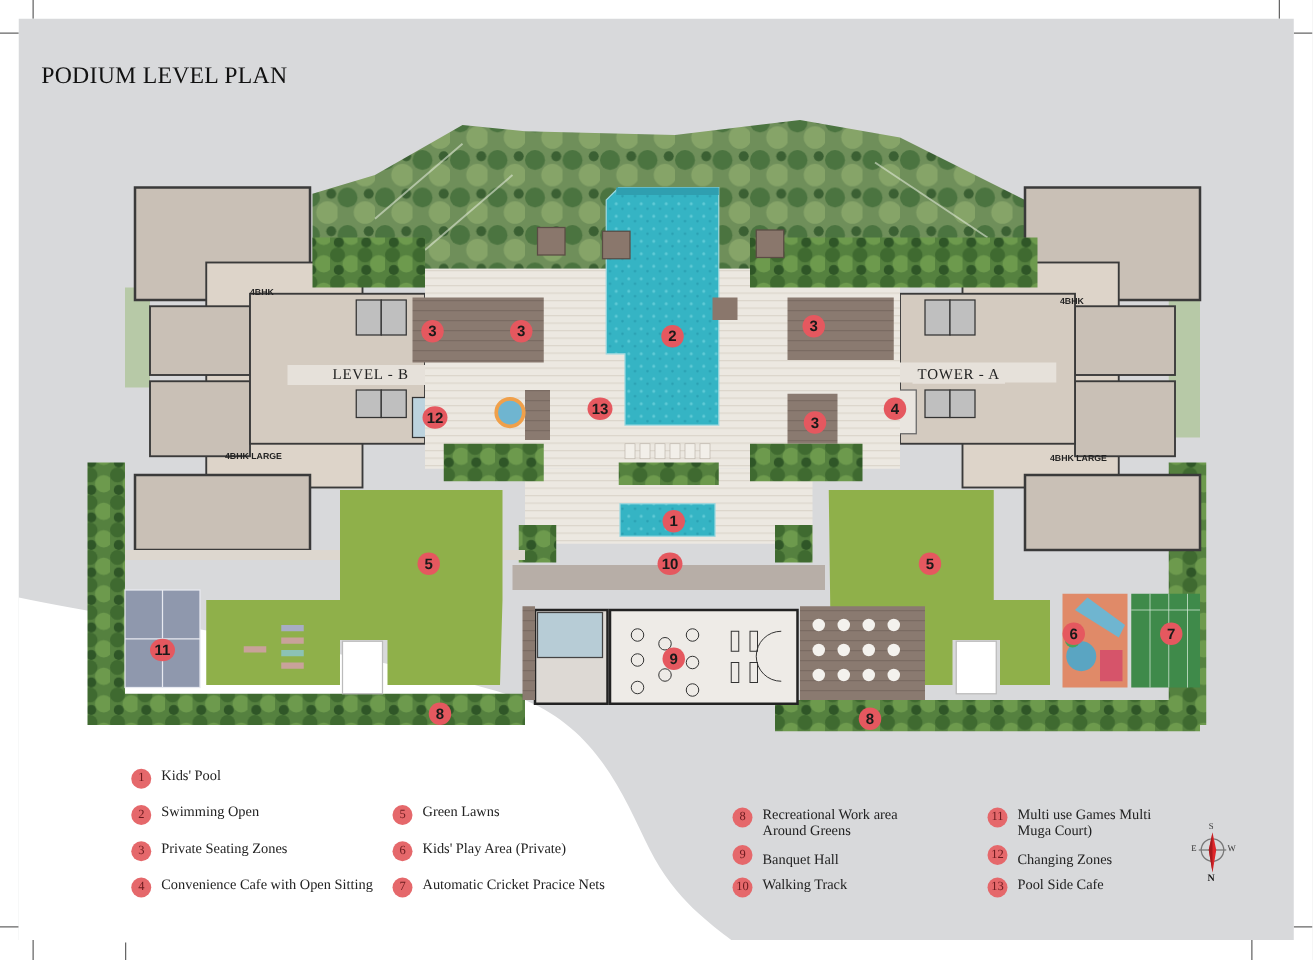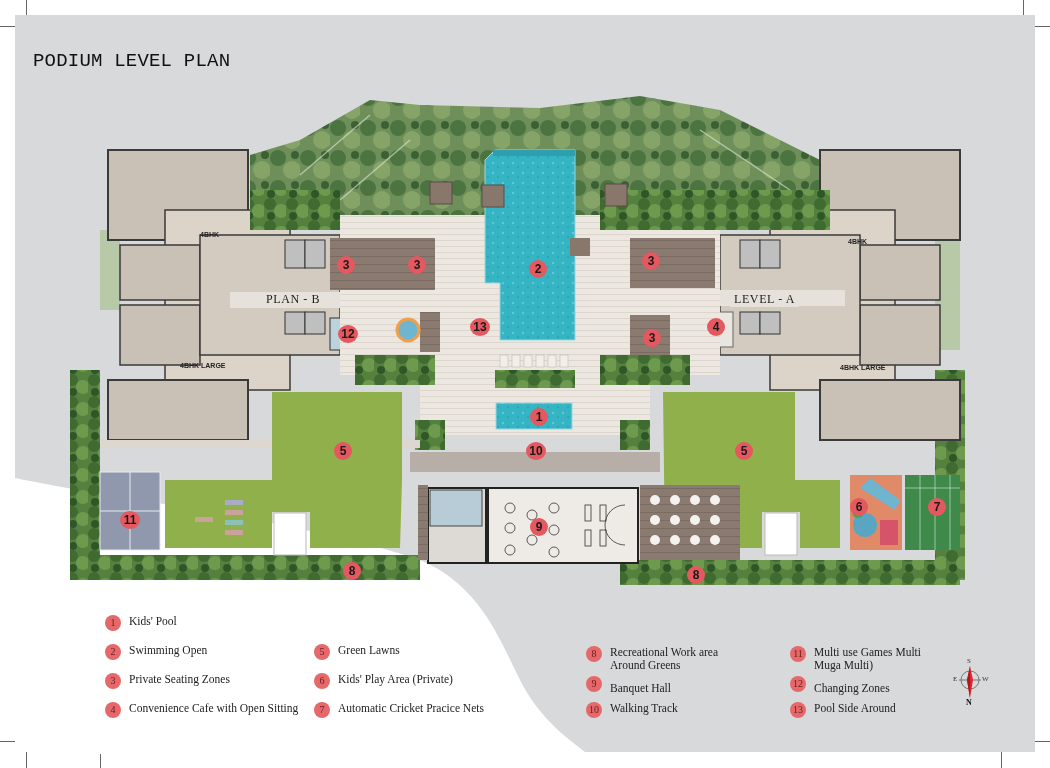--- a/index.html
+++ b/index.html
@@ -3,21 +3,21 @@
 <meta charset="utf-8">
 <style>
   * { box-sizing: border-box; margin: 0; padding: 0; }
   html, body { width: 1050px; height: 768px; background: #ffffff; overflow: hidden; }
   body { position: relative; font-family: "Liberation Serif", "DejaVu Serif", serif; color: #222; }
 
   .crop-mark { position: absolute; background: #666; }
   .panel { position: absolute; left: 15px; top: 15px; width: 1020px; height: 737px; background: #d8d9db; }
   .cutout { position: absolute; left: 0; top: 0; width: 1050px; height: 768px; }
 
-  .title { position: absolute; left: 33px; top: 50px; font-size: 19px; letter-spacing: 0.2px; color: #111; font-family: Liberation Mono, monospace; }
+  .title { position: absolute; left: 33px; top: 50px; font-size: 19px; letter-spacing: 0.2px; color: #111; font-family: Liberation Serif, serif; }
 
   .site { position: absolute; left: 0; top: 0; width: 1050px; height: 768px; }
   .tower-label { position: absolute; font-size: 12px; letter-spacing: 0.6px; color: #222; background: #e6e1da; padding: 0 4px; font-family: "Liberation Serif", serif; }
   .unit-label { position: absolute; font-size: 7px; font-weight: bold; color: #222; font-family: "Liberation Sans", sans-serif; }
 
   .marker { position: absolute; width: 18px; height: 18px; border-radius: 50%; background: #e5585f; color: #1a1a1a;
             font-family: "Liberation Sans", sans-serif; font-weight: bold; font-size: 12px; line-height: 18px; text-align: center; }
 
   .legend-item { position: absolute; display: flex; align-items: flex-start; }
   .legend-dot { width: 16px; height: 16px; border-radius: 50%; background: #e5686b; color: #6b1a1e; font-size: 10px;
@@ -214,22 +214,22 @@
       <circle cx="695" cy="520" r="5"></circle>
       <circle cx="715" cy="520" r="5"></circle>
     <circle cx="655" cy="540" r="5"></circle>
       <circle cx="675" cy="540" r="5"></circle>
       <circle cx="695" cy="540" r="5"></circle>
       <circle cx="715" cy="540" r="5"></circle>
   </g>
   <rect x="418" y="485" width="10" height="75" fill="url(#deck)"></rect>
 </svg>
 
-<div class="tower-label" style="left:262px;top:292px;">PLAN - B</div>
-<div class="tower-label" style="left:730px;top:292px;">LEVEL - A</div>
+<div class="tower-label" style="left:262px;top:292px;">LEVEL - B</div>
+<div class="tower-label" style="left:730px;top:292px;">TOWER - A</div>
 
 <div class="unit-label" style="left:200px;top:231px;">4BHK</div>
 <div class="unit-label" style="left:180px;top:362px;">4BHK LARGE</div>
 <div class="unit-label" style="left:848px;top:238px;">4BHK</div>
 <div class="unit-label" style="left:840px;top:364px;">4BHK LARGE</div>
 
 <div class="marker" style="left:530px;top:408px;">1</div>
 <div class="marker" style="left:529px;top:260px;">2</div>
 <div class="marker" style="left:337px;top:256px;">3</div>
 <div class="marker" style="left:408px;top:256px;">3</div>
@@ -291,30 +291,30 @@
 </div>
 <div class="legend-item" style="left:586px;top:702px;">
   <span class="legend-dot">10</span>
   <span class="legend-text">Walking Track</span>
 </div>
 
 <div class="legend-item" style="left:790px;top:646px;">
   <span class="legend-dot">11</span>
   <span class="legend-text">
     <span>Multi use Games Multi</span><br>
-    <span>Muga Multi)</span>
+    <span>Muga Court)</span>
   </span>
 </div>
 <div class="legend-item" style="left:790px;top:676px;">
   <span class="legend-dot">12</span>
   <span class="legend-text" style="margin-top:6px;">Changing Zones</span>
 </div>
 <div class="legend-item" style="left:790px;top:702px;">
   <span class="legend-dot">13</span>
-  <span class="legend-text">Pool Side Around</span>
+  <span class="legend-text">Pool Side Cafe</span>
 </div>
 
 <div class="compass">
   <svg width="36" height="48" viewBox="0 0 36 48">
     <circle cx="18" cy="20" r="9" fill="none" stroke="#777" stroke-width="1"></circle>
     <line x1="7" y1="20" x2="29" y2="20" stroke="#777" stroke-width="1"></line>
     <polygon points="18,6 21,20 18,38 15,20" fill="#e0262b"></polygon>
     <polygon points="18,6 18,38 15,20" fill="#a81a1e"></polygon>
   </svg>
   <span class="lbl" style="left:15px;top:-3px;">S</span>

